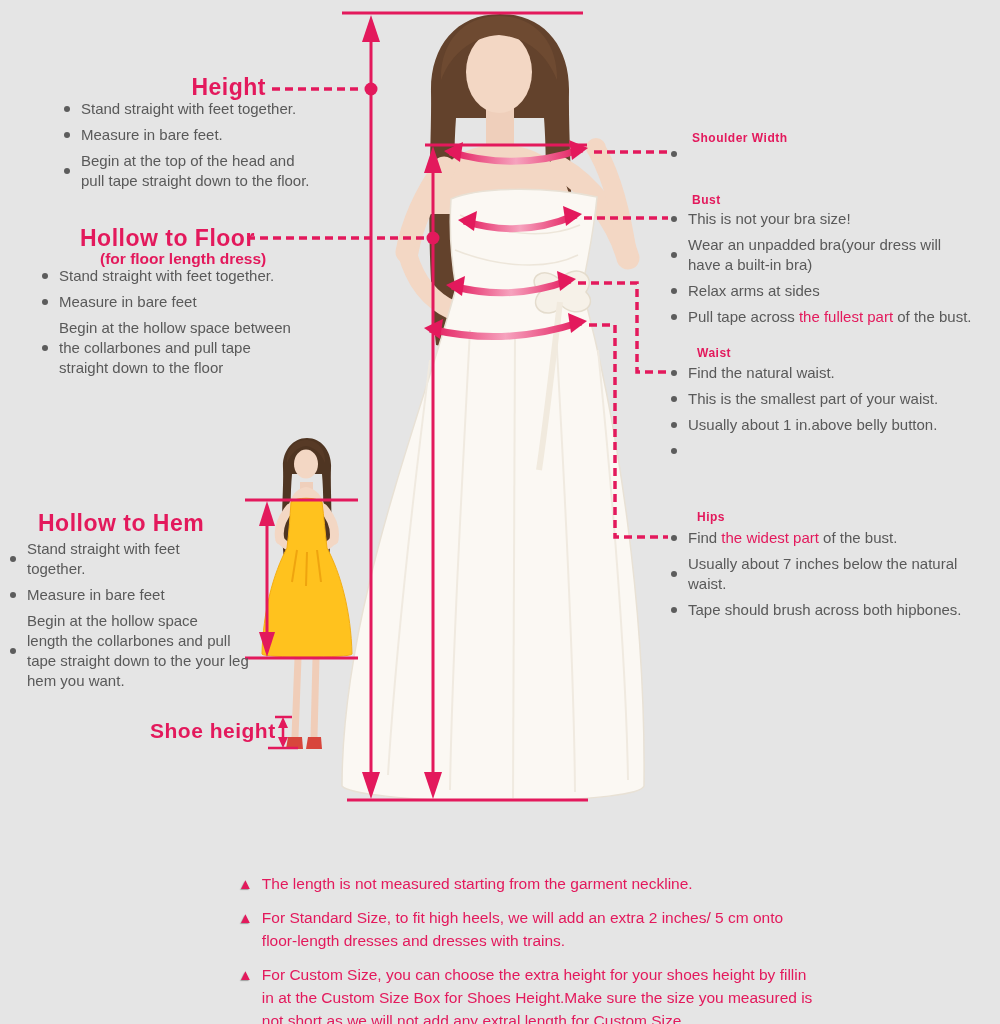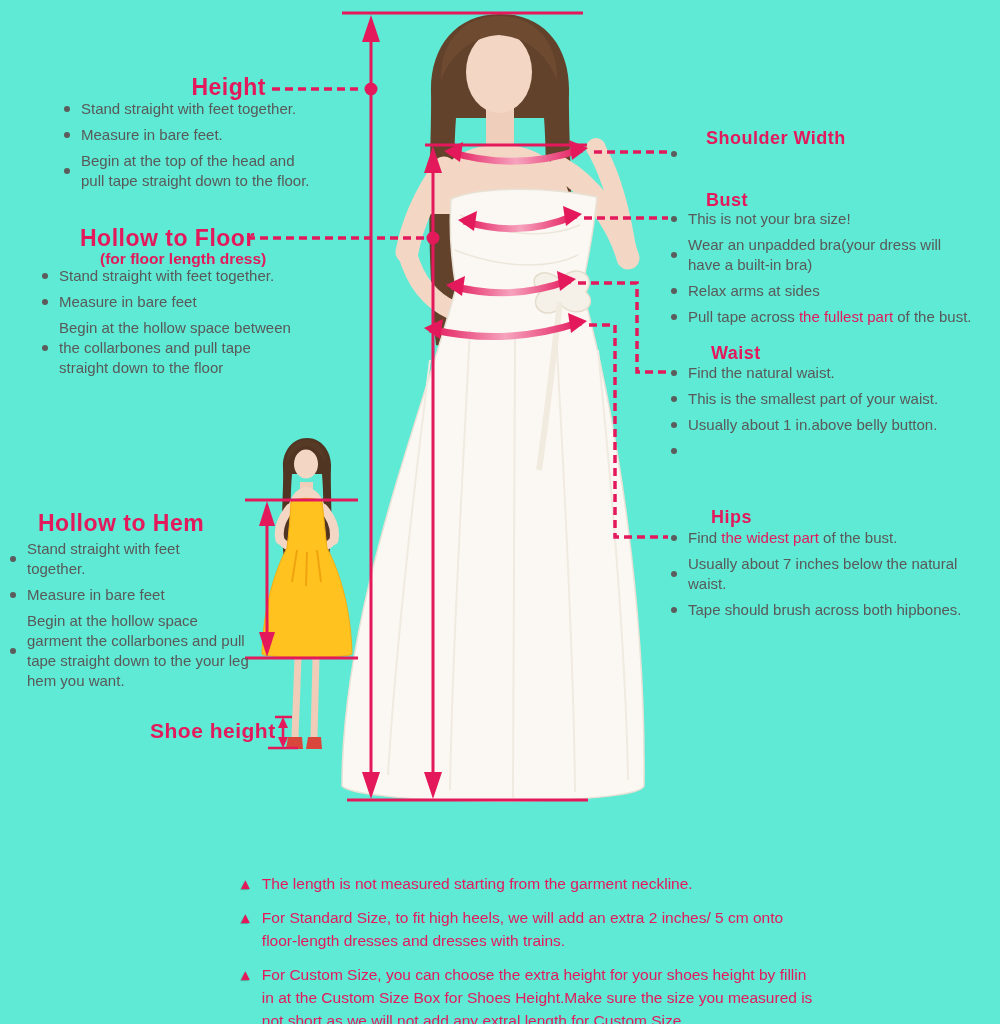--- a/index.html
+++ b/index.html
@@ -1,25 +1,25 @@
 <!DOCTYPE html>
 <html><head>
 <meta charset="utf-8">
 <style>
   html,body{margin:0;padding:0;background:#fff;}
   .canvas{
-    position:relative;width:1000px;height:1024px;background:#5eead4;overflow:hidden;
+    position:relative;width:1000px;height:1024px;background:#e5e5e5;overflow:hidden;
     font-family:"Liberation Sans", sans-serif;color:#595959;
   }
   .abs{position:absolute;}
   svg.scene{position:absolute;left:0;top:0;width:1000px;height:1024px;}
   .sec-title{
     color:#E3195C;font-weight:bold;font-size:23px;letter-spacing:.5px;white-space:nowrap;
   }
-  .sec-title.small{font-size:18px;margin-left:14px;}
+  .sec-title.small{font-size:12px;}
   .sec-sub{color:#E3195C;font-weight:bold;font-size:15.5px;white-space:nowrap;margin-left:8px;}
   ul.bl{list-style:none;margin:0;padding:0;font-size:15px;line-height:20px;color:#595959;}
   ul.bl li{display:flex;gap:11px;margin-bottom:6px;align-items:flex-start;}
   ul.bl li.c{align-items:center;}
   ul.bl li .dot{flex:none;width:6px;height:6px;border-radius:50%;background:#5c5c5c;margin-top:7px;}
   ul.bl li.c .dot{margin-top:0;}
   .ml{white-space:pre-line;}
   .hl{color:#E3195C;}
   .r-align{text-align:right;}
   .notes{font-size:15.5px;line-height:23px;color:#E3195C;}
@@ -208,21 +208,21 @@
         <span class="ml">Stand straight with feet
 together.</span>
       </li>
     <li>
         <span class="dot"></span>
         <span class="ml">Measure in bare feet</span>
       </li>
     <li class="c">
         <span class="dot"></span>
         <span class="ml">Begin at the hollow space
-garment the collarbones and pull
+length the collarbones and pull
 tape straight down to the your leg
 hem  you want.</span>
       </li>
   </ul>
 
   <div class="abs" style="left:132px;top:719px;">
     <span class="sec-title" style="font-size:21px;margin-left:18px;">Shoe height</span>
   </div>
 
   <div class="abs" style="left:692px;top:128px;">

